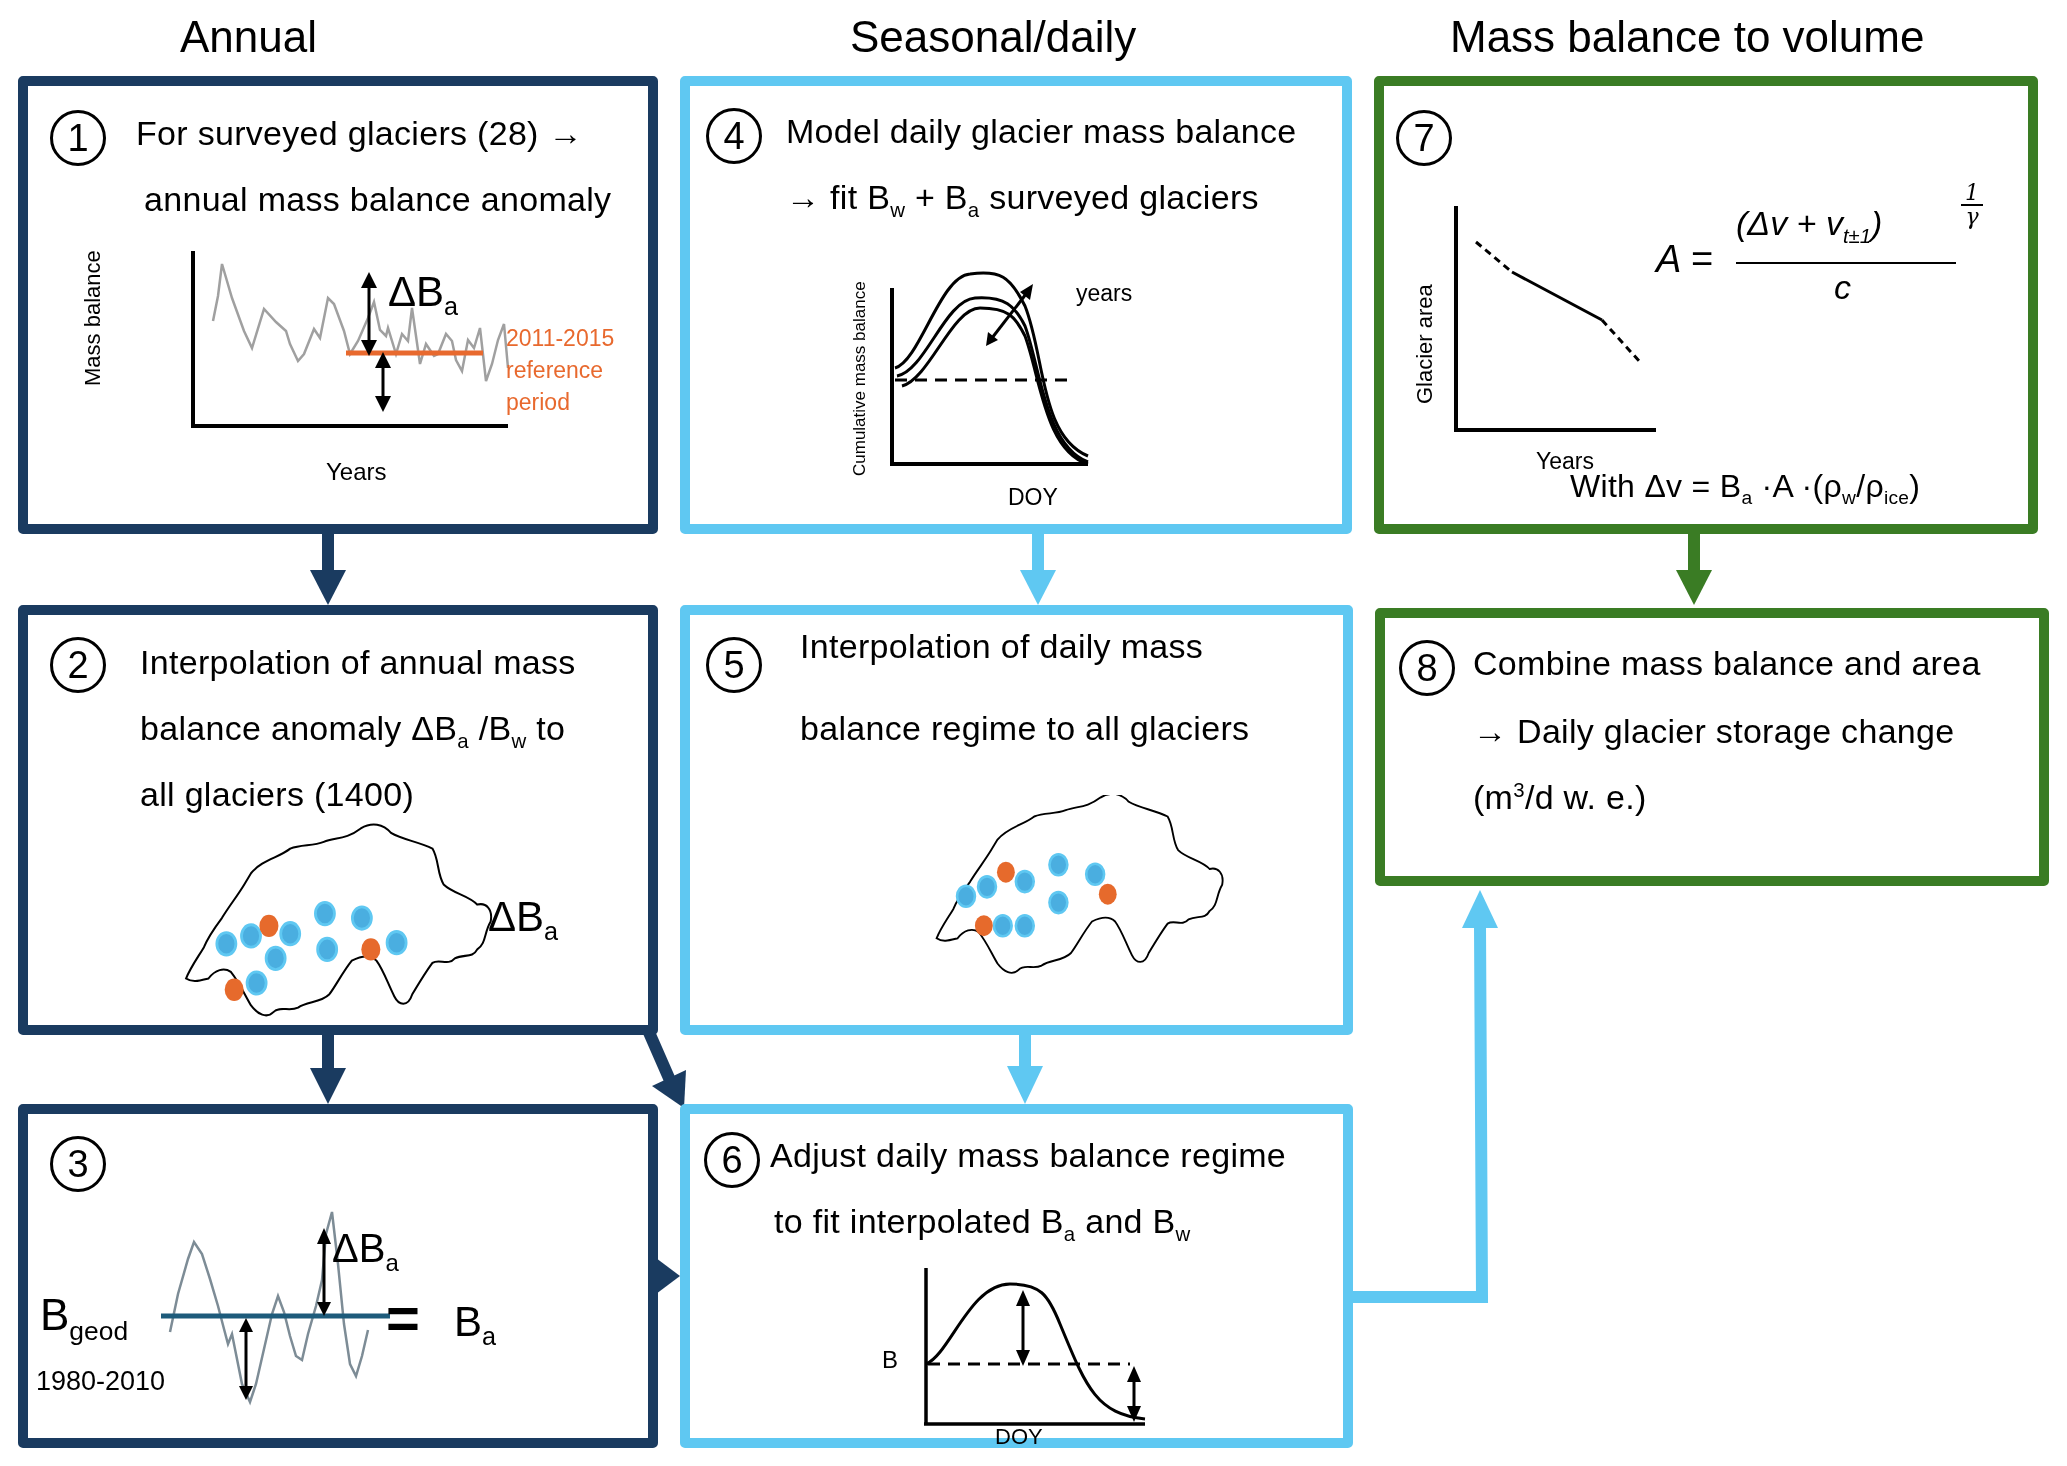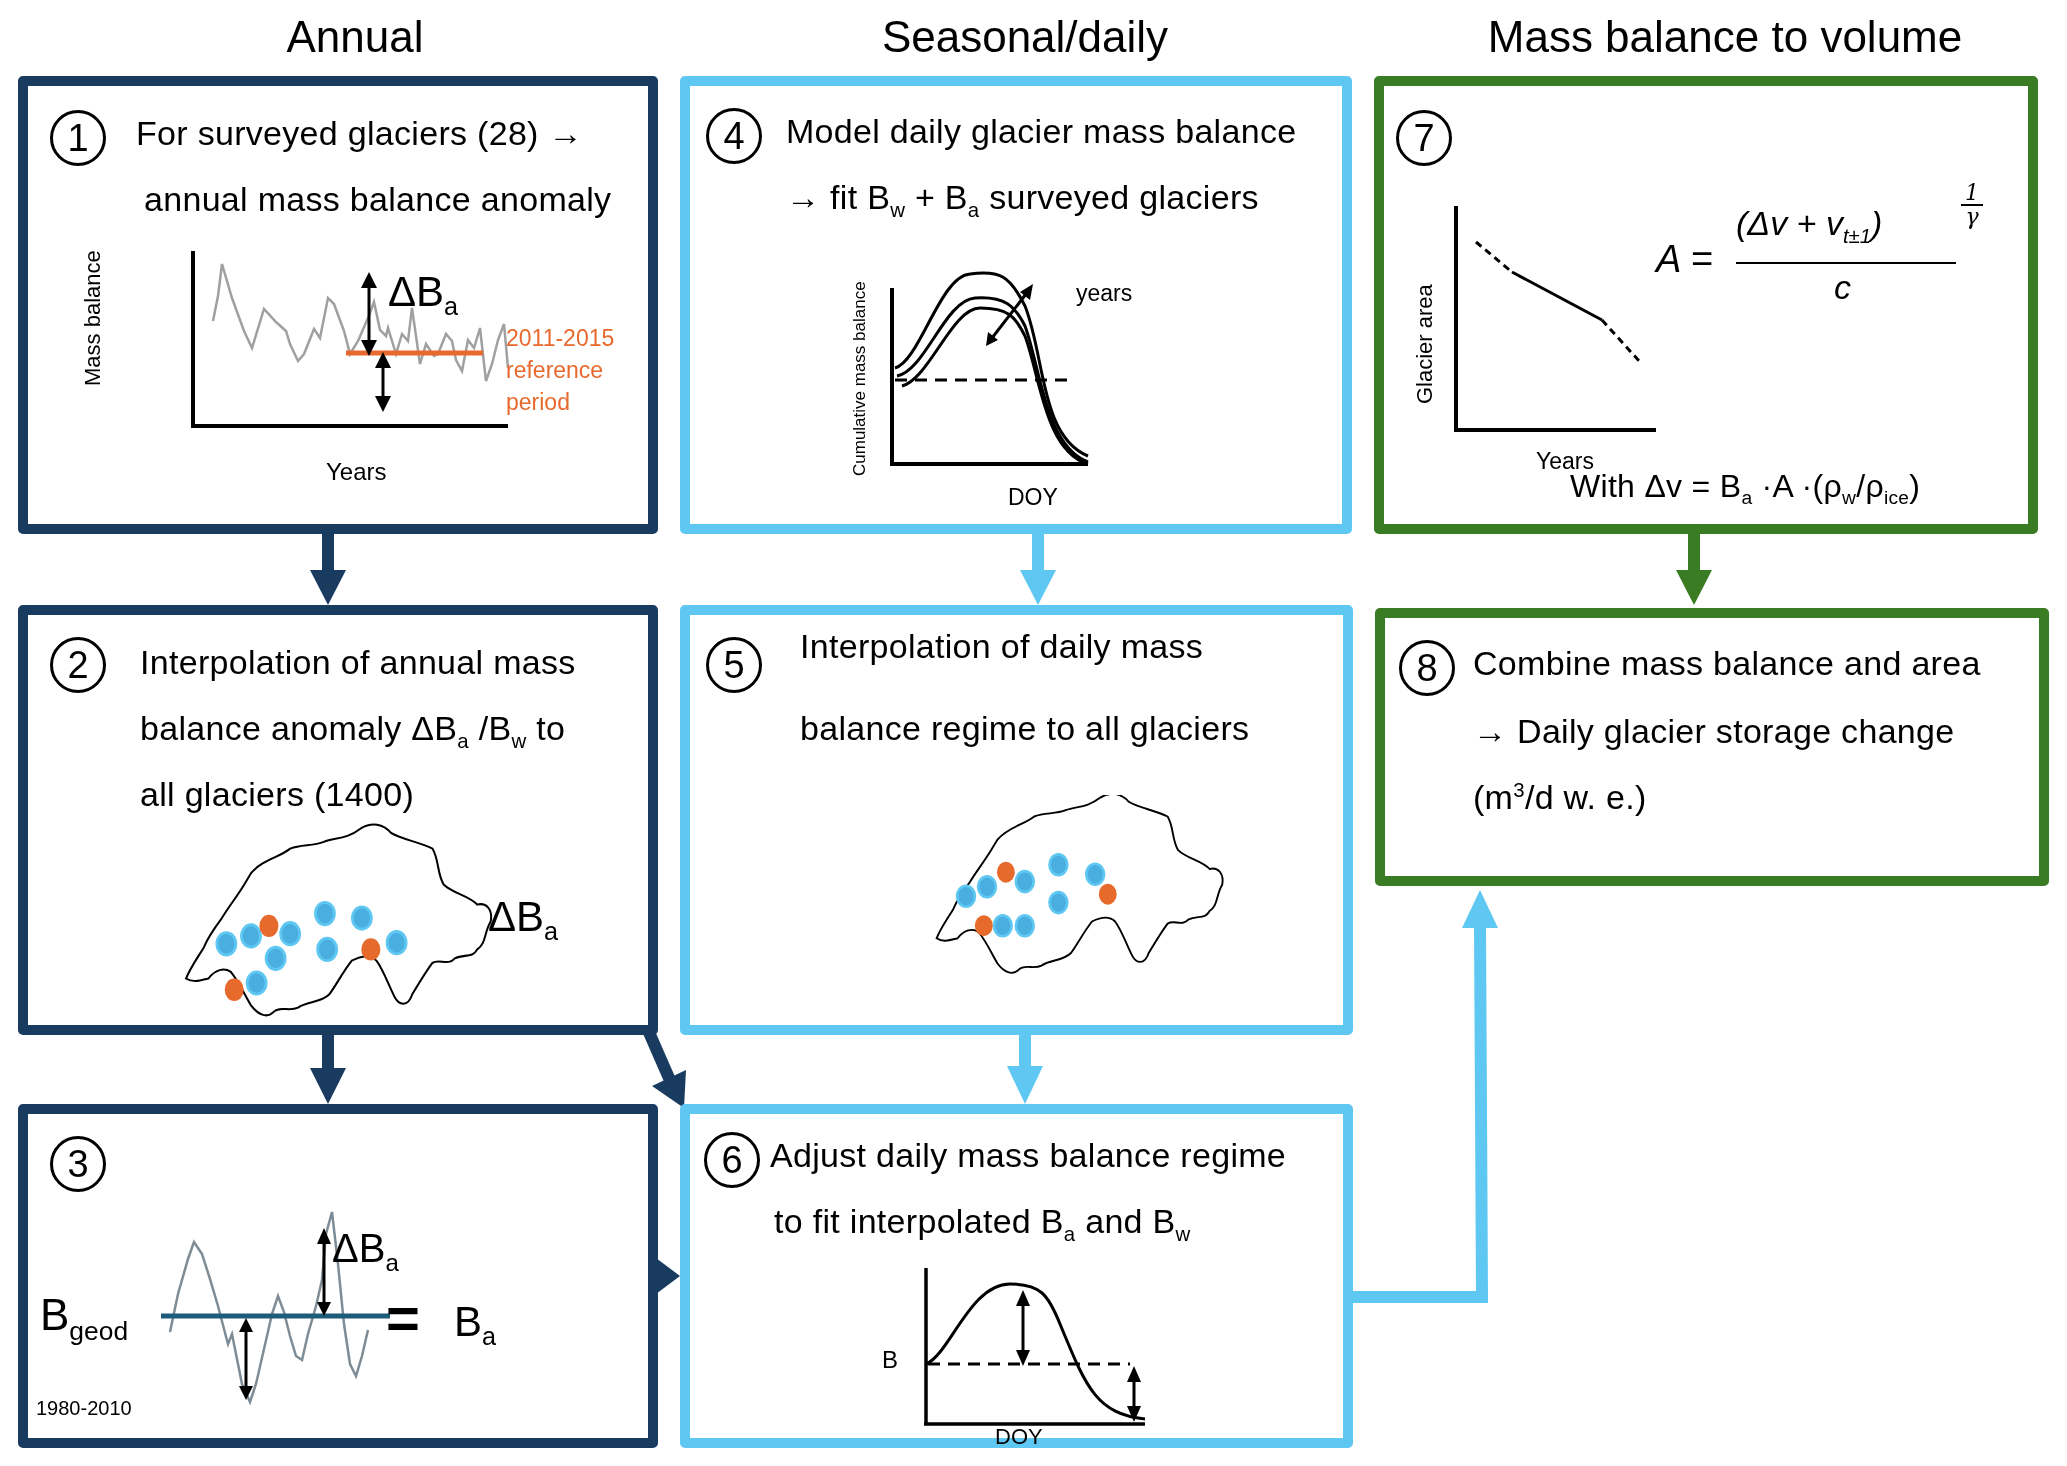--- a/index.html
+++ b/index.html
@@ -1,18 +1,18 @@
 <!DOCTYPE html>
 <html><head>
 <meta charset="utf-8">
 <style>
   html, body { margin:0; padding:0; background:#ffffff; }
   body { width:2067px; height:1466px; position:relative; overflow:hidden;
          font-family:"DejaVu Sans Condensed","DejaVu Sans", sans-serif; color:#000; }
-  .col-head { position:absolute; top:12px; font-size:44px; text-align:center; white-space:nowrap;
+  .col-head { position:absolute; top:12px; font-size:44px; white-space:nowrap;
               font-family:"Liberation Sans", sans-serif; }
   .box { position:absolute; box-sizing:border-box; border-radius:5px; background:#fff; }
   .b-navy { border:10px solid #1a3b60; }
   .b-blue { border:10px solid #5fc8f2; }
   .b-green { border:10px solid #3a7c24; }
   .num { position:absolute; width:56px; height:56px; border:3px solid #000; border-radius:50%;
          box-sizing:border-box; display:flex; align-items:center; justify-content:center;
          font-size:38px; font-family:"Liberation Sans", sans-serif; }
   .txt { position:absolute; font-size:34px; white-space:nowrap; letter-spacing:0.3px;
          font-family:"Liberation Sans", sans-serif; }
@@ -142,21 +142,21 @@
     </g>
     <g>
       <line x1="218" y1="140" x2="218" y2="210" stroke="#000" stroke-width="3"></line>
       <polygon points="211,148 225,148 218,134" fill="#000"></polygon>
       <polygon points="211,202 225,202 218,216" fill="#000"></polygon>
     </g>
   </svg>
   <div class="lbl" style="left:12px;top:176px;font-size:44px;">
     <span>B</span><sub>geod</sub>
   </div>
-  <div class="lbl" style="left:8px;top:252px;font-size:20px;margin-top:31px;">1980-2010</div>
+  <div class="lbl" style="left:8px;top:252px;font-size:27px;">1980-2010</div>
   <div class="lbl" style="left:304px;top:112px;font-size:40px;">
     <span>ΔB</span><sub>a</sub>
   </div>
   <div class="lbl" style="left:358px;top:170px;font-size:58px;font-weight:bold;">=</div>
   <div class="lbl" style="left:426px;top:184px;font-size:42px;">
     <span>B</span><sub>a</sub>
   </div>
 </div>
 
 <div class="box b-blue" style="left:680px;top:76px;width:672px;height:458px;">

